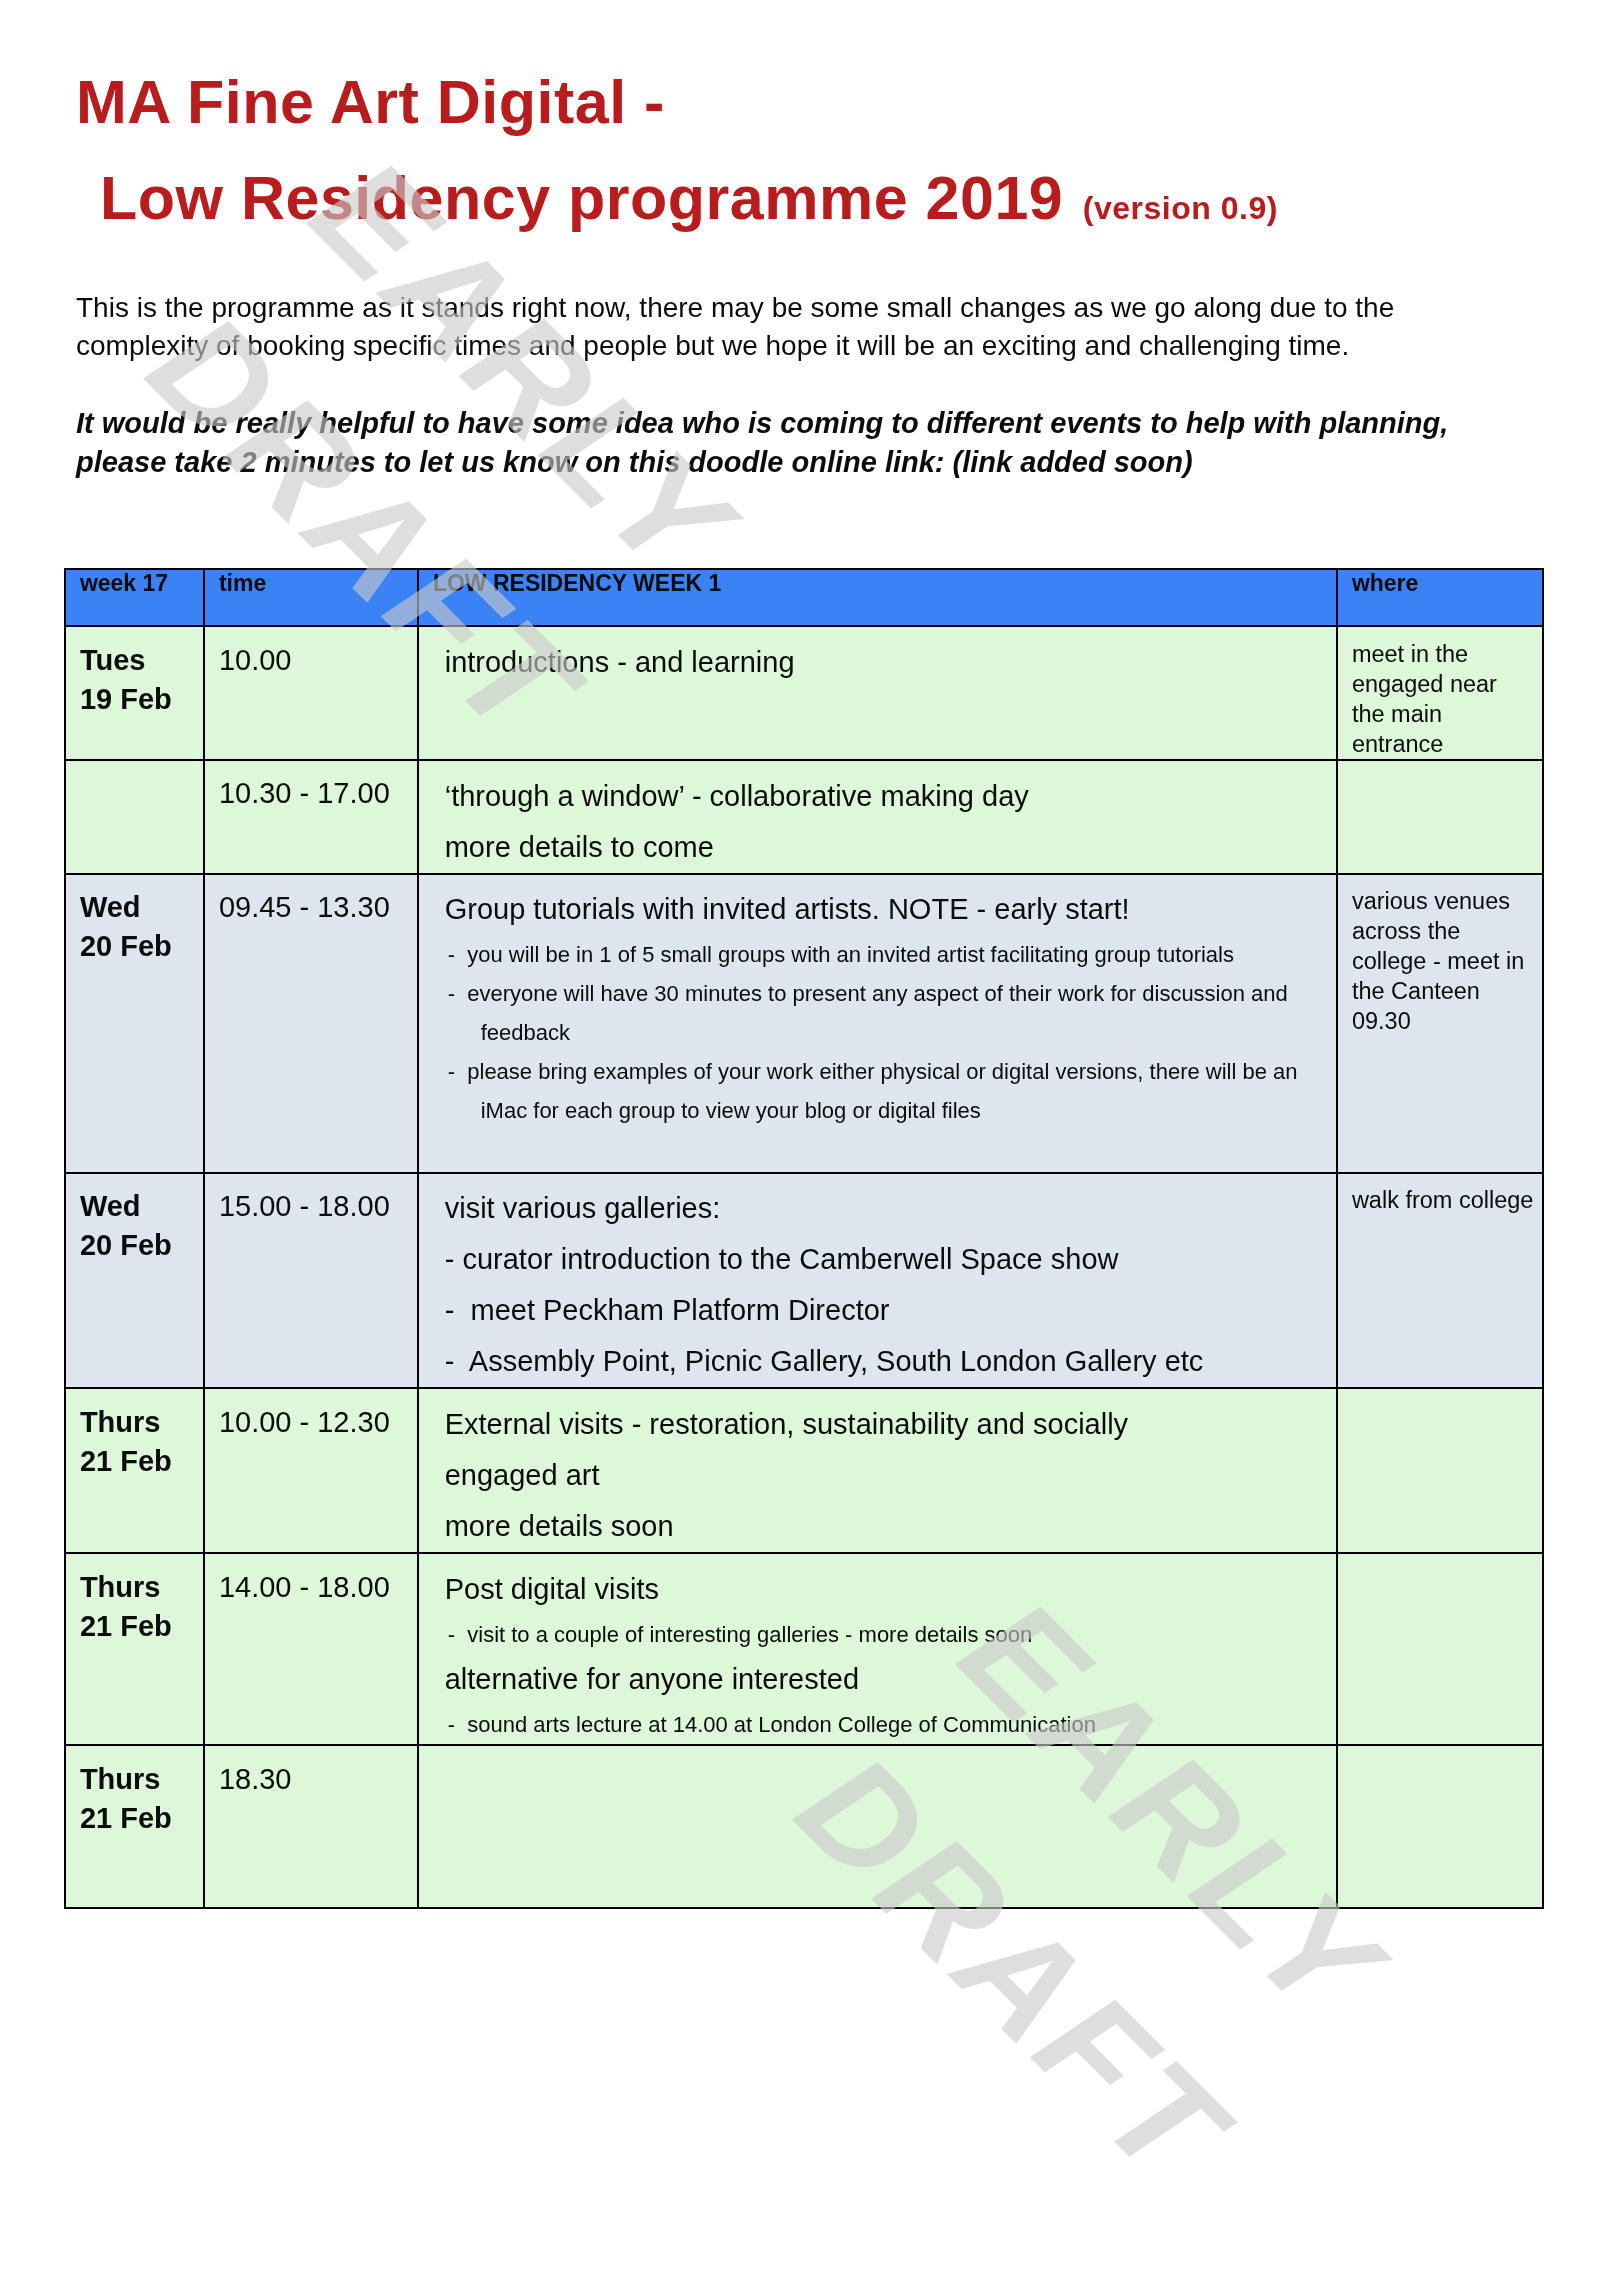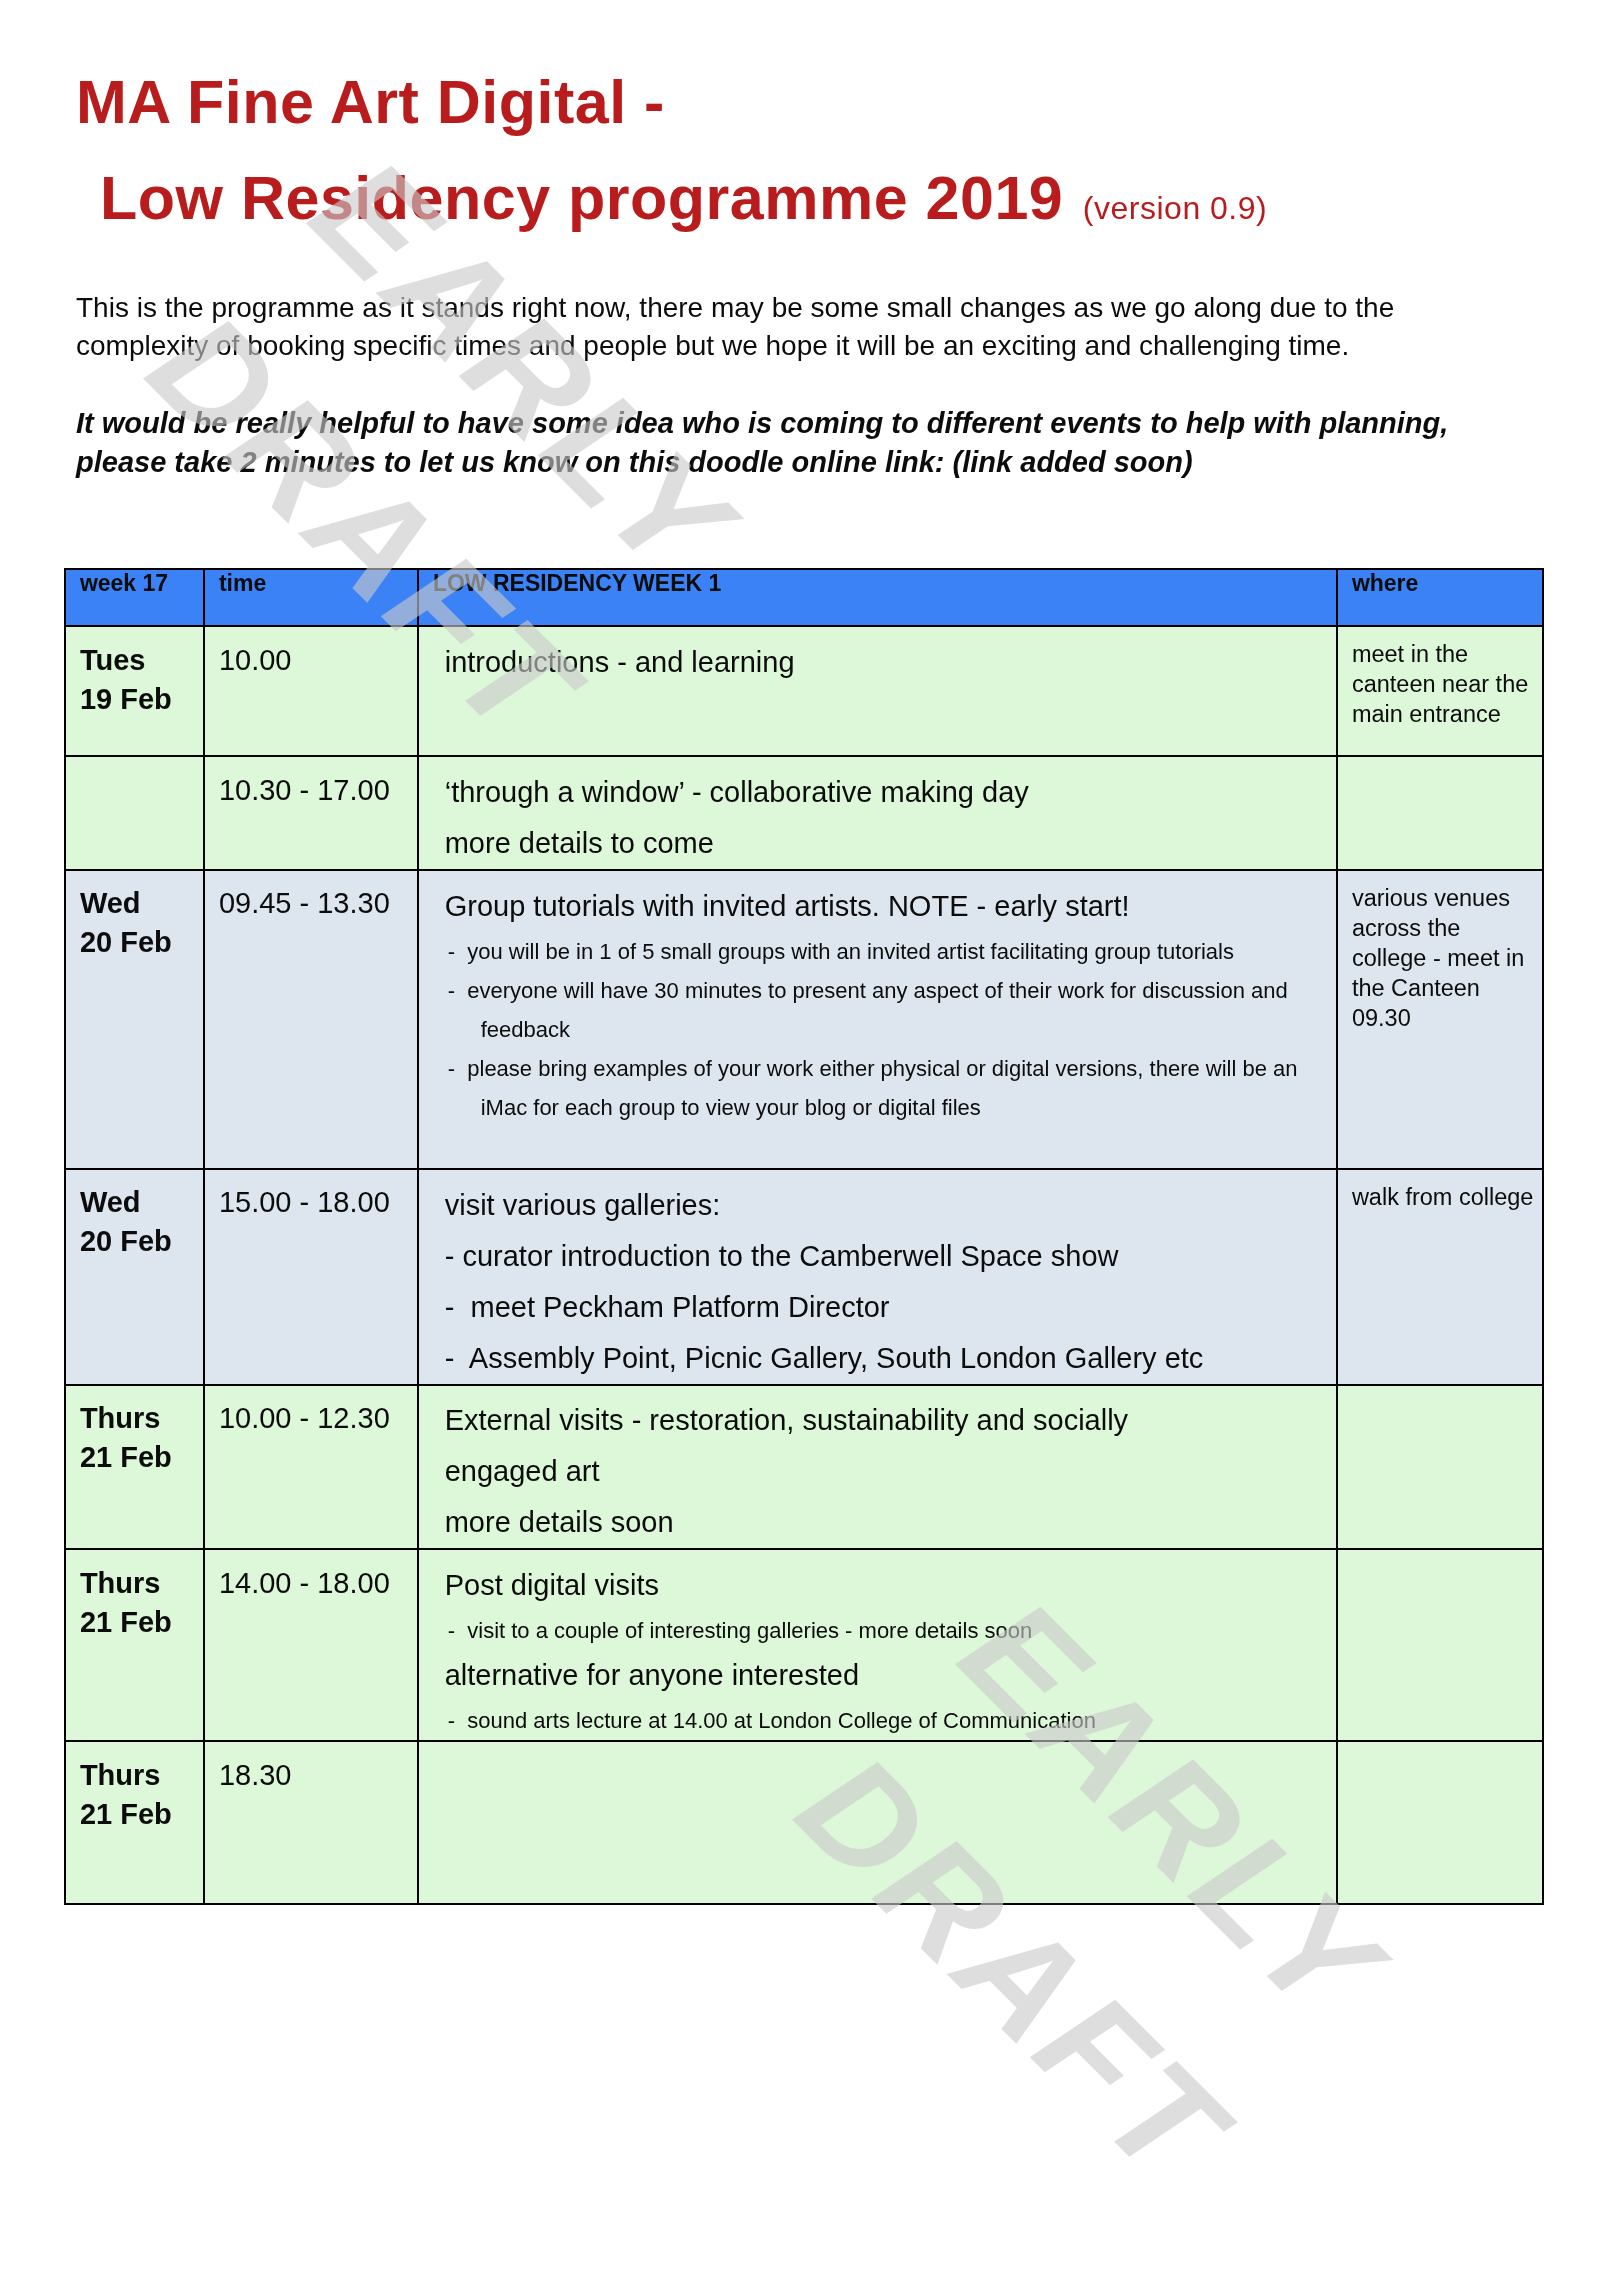--- a/index.html
+++ b/index.html
@@ -9,21 +9,21 @@
     background:#ffffff;
     overflow:hidden;
     font-family:"Liberation Sans","DejaVu Sans",sans-serif;
     color:#0c0c0c;
   }
   .content { position:relative; padding:54px 69px 0 76px; }
 
   
   .title { font-weight:bold; font-size:61px; line-height:96px; color:#b91c1c; letter-spacing:0.5px; }
   .title-line2 { display:flex; align-items:baseline; gap:19.6px;margin-left:24px; }
-  .version-note { font-weight:normal; font-size:32px; }
+  .version-note { font-weight:bold; font-size:32px; }
 
   
   .intro { margin-top:33px; font-size:28px; line-height:38px; white-space:pre-wrap; }
   .notice { margin-top:39px; font-size:29px; line-height:39px; font-weight:bold; font-style:italic; white-space:pre-wrap; }
 
   
   table.programme {
     margin-top:86px; margin-left:-11.8px;
     border-collapse:collapse;
     table-layout:fixed;
@@ -133,21 +133,21 @@
         </tr>
       </thead>
       <tbody>
           <tr class="row-green">
             <td class="date">Tues
 19 Feb</td>
             <td class="time">10.00</td>
             <td class="content">
               <div class="line main">introductions - and learning</div>
             </td>
-            <td class="where">meet in the canteen near the main entrance</td>
+            <td class="where">meet in the engaged near the main entrance</td>
           </tr>
           <tr class="row-green">
             <td class="date"></td>
             <td class="time">10.30 - 17.00</td>
             <td class="content">
               <div class="line main">‘through a window’ - collaborative making day</div>
               <div class="line main">more details to come</div>
             </td>
             <td class="where"></td>
           </tr>

